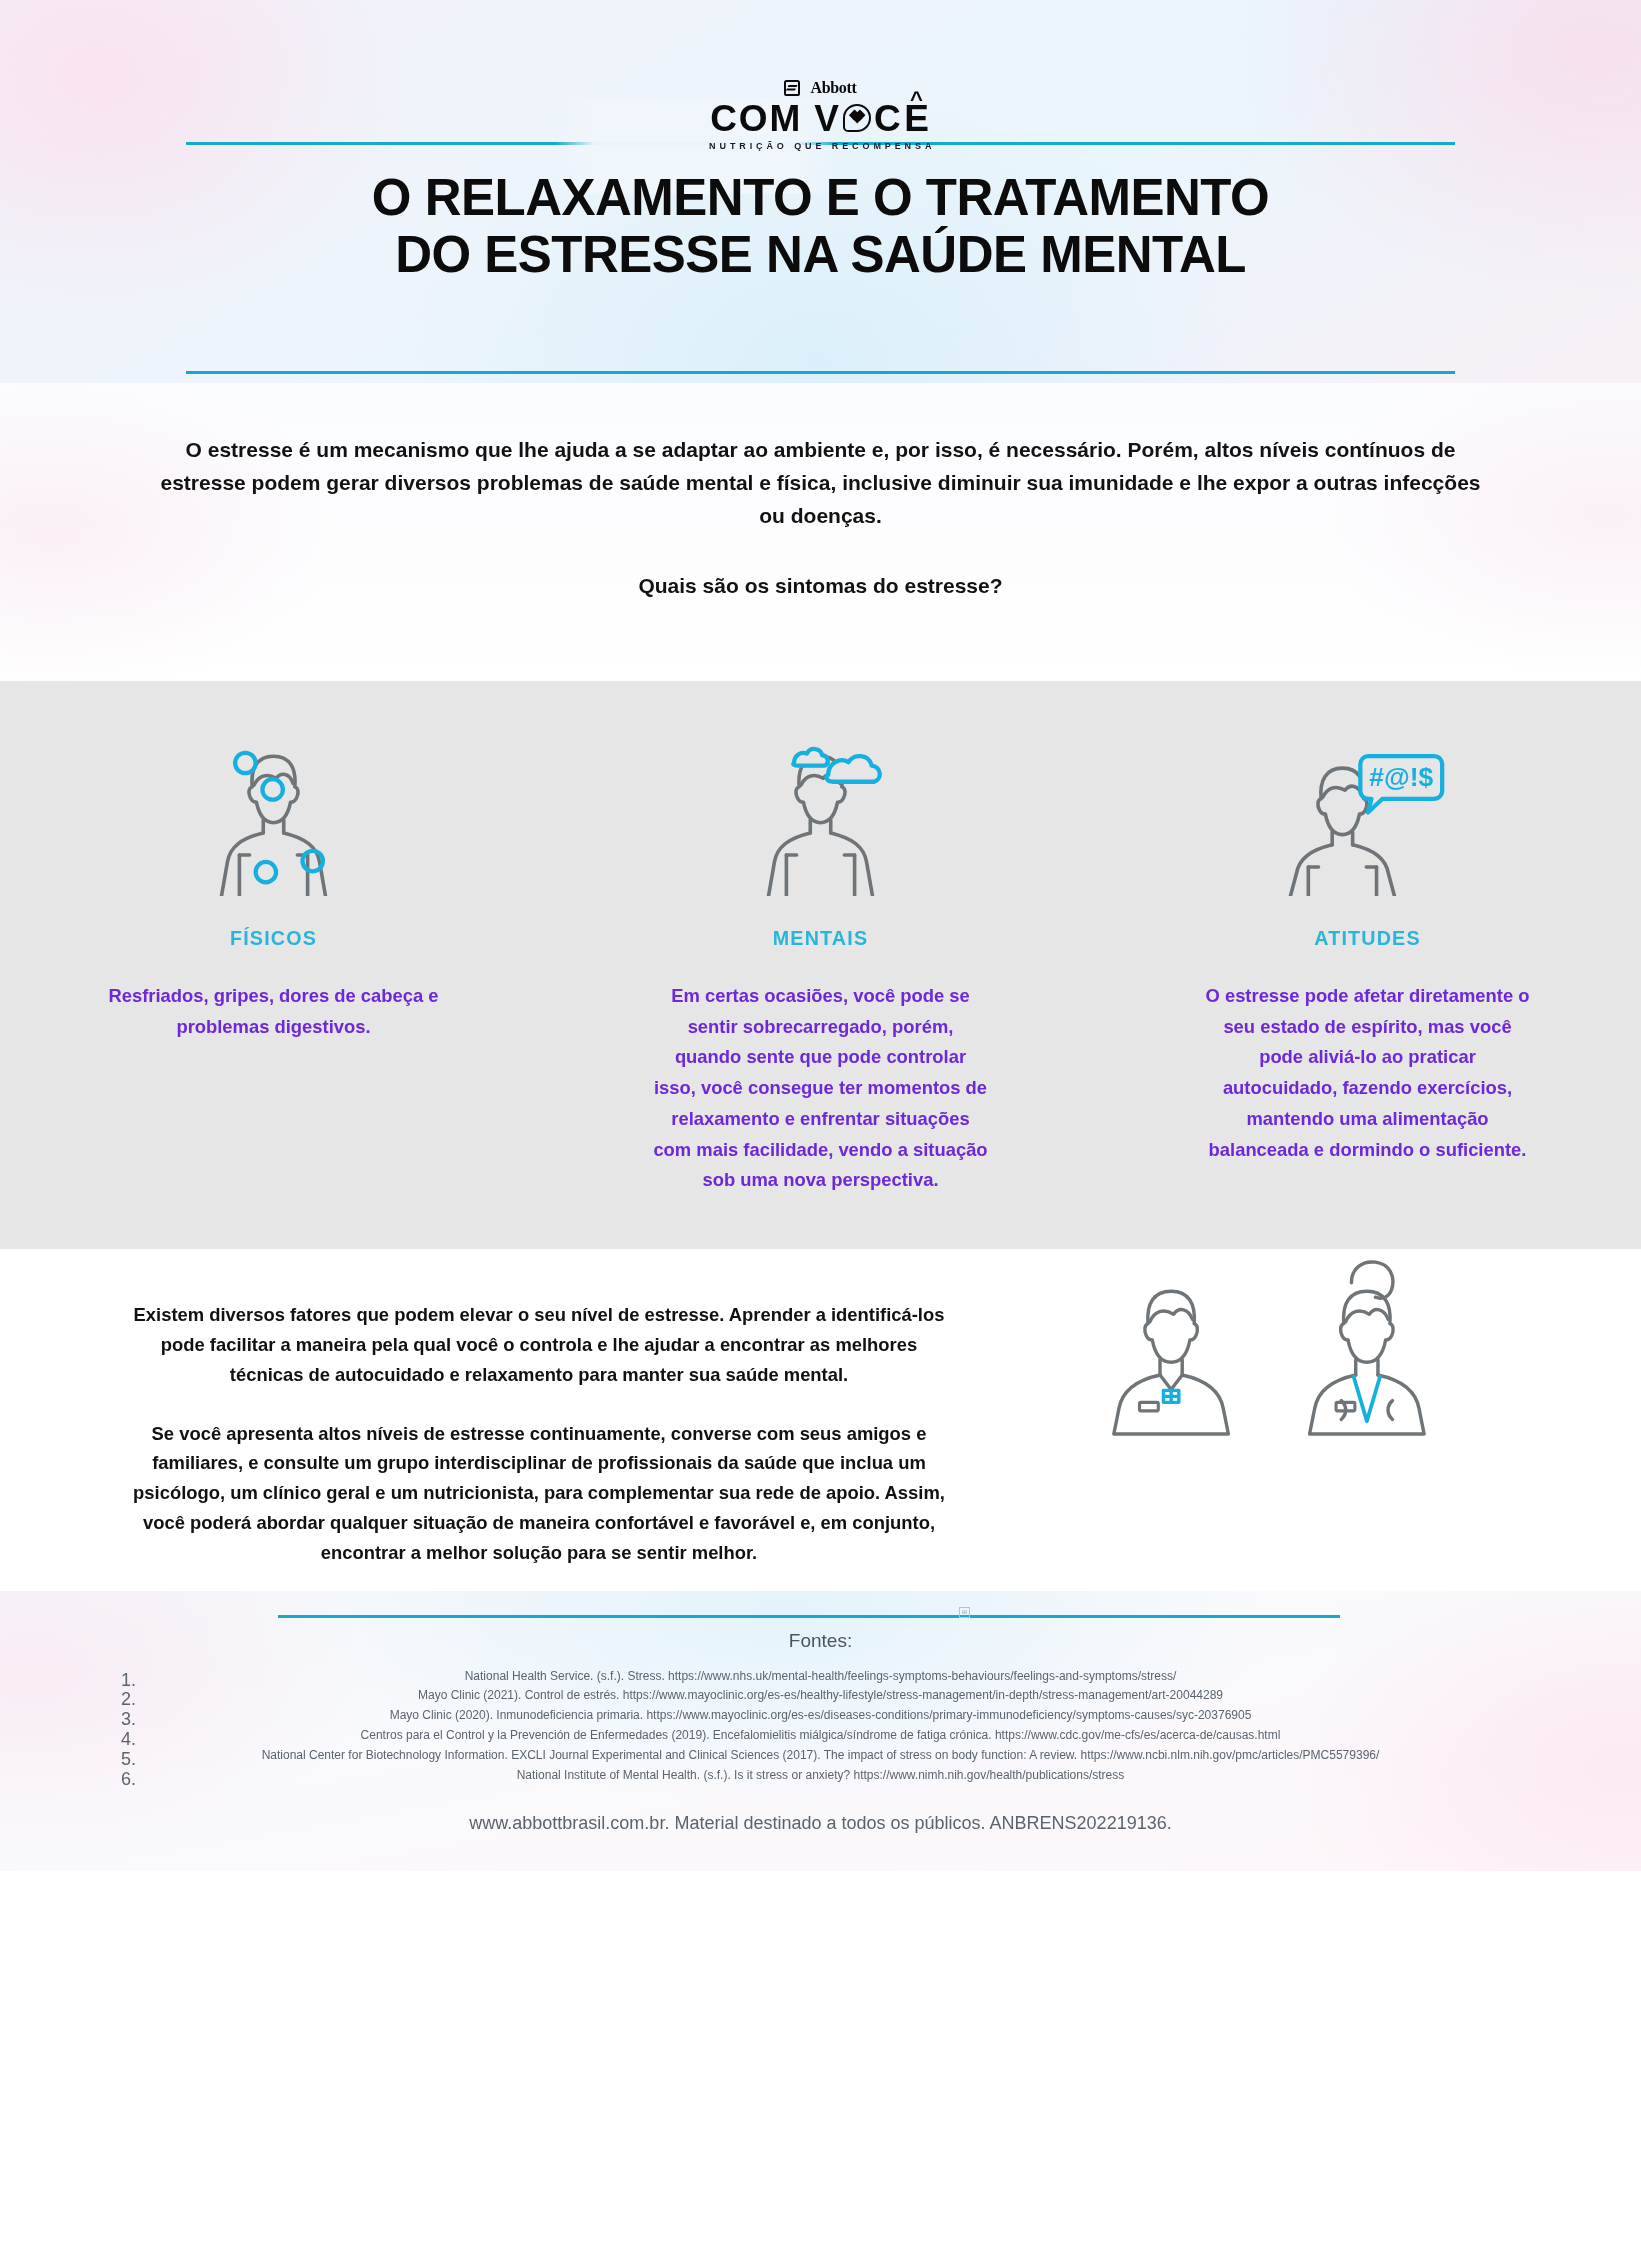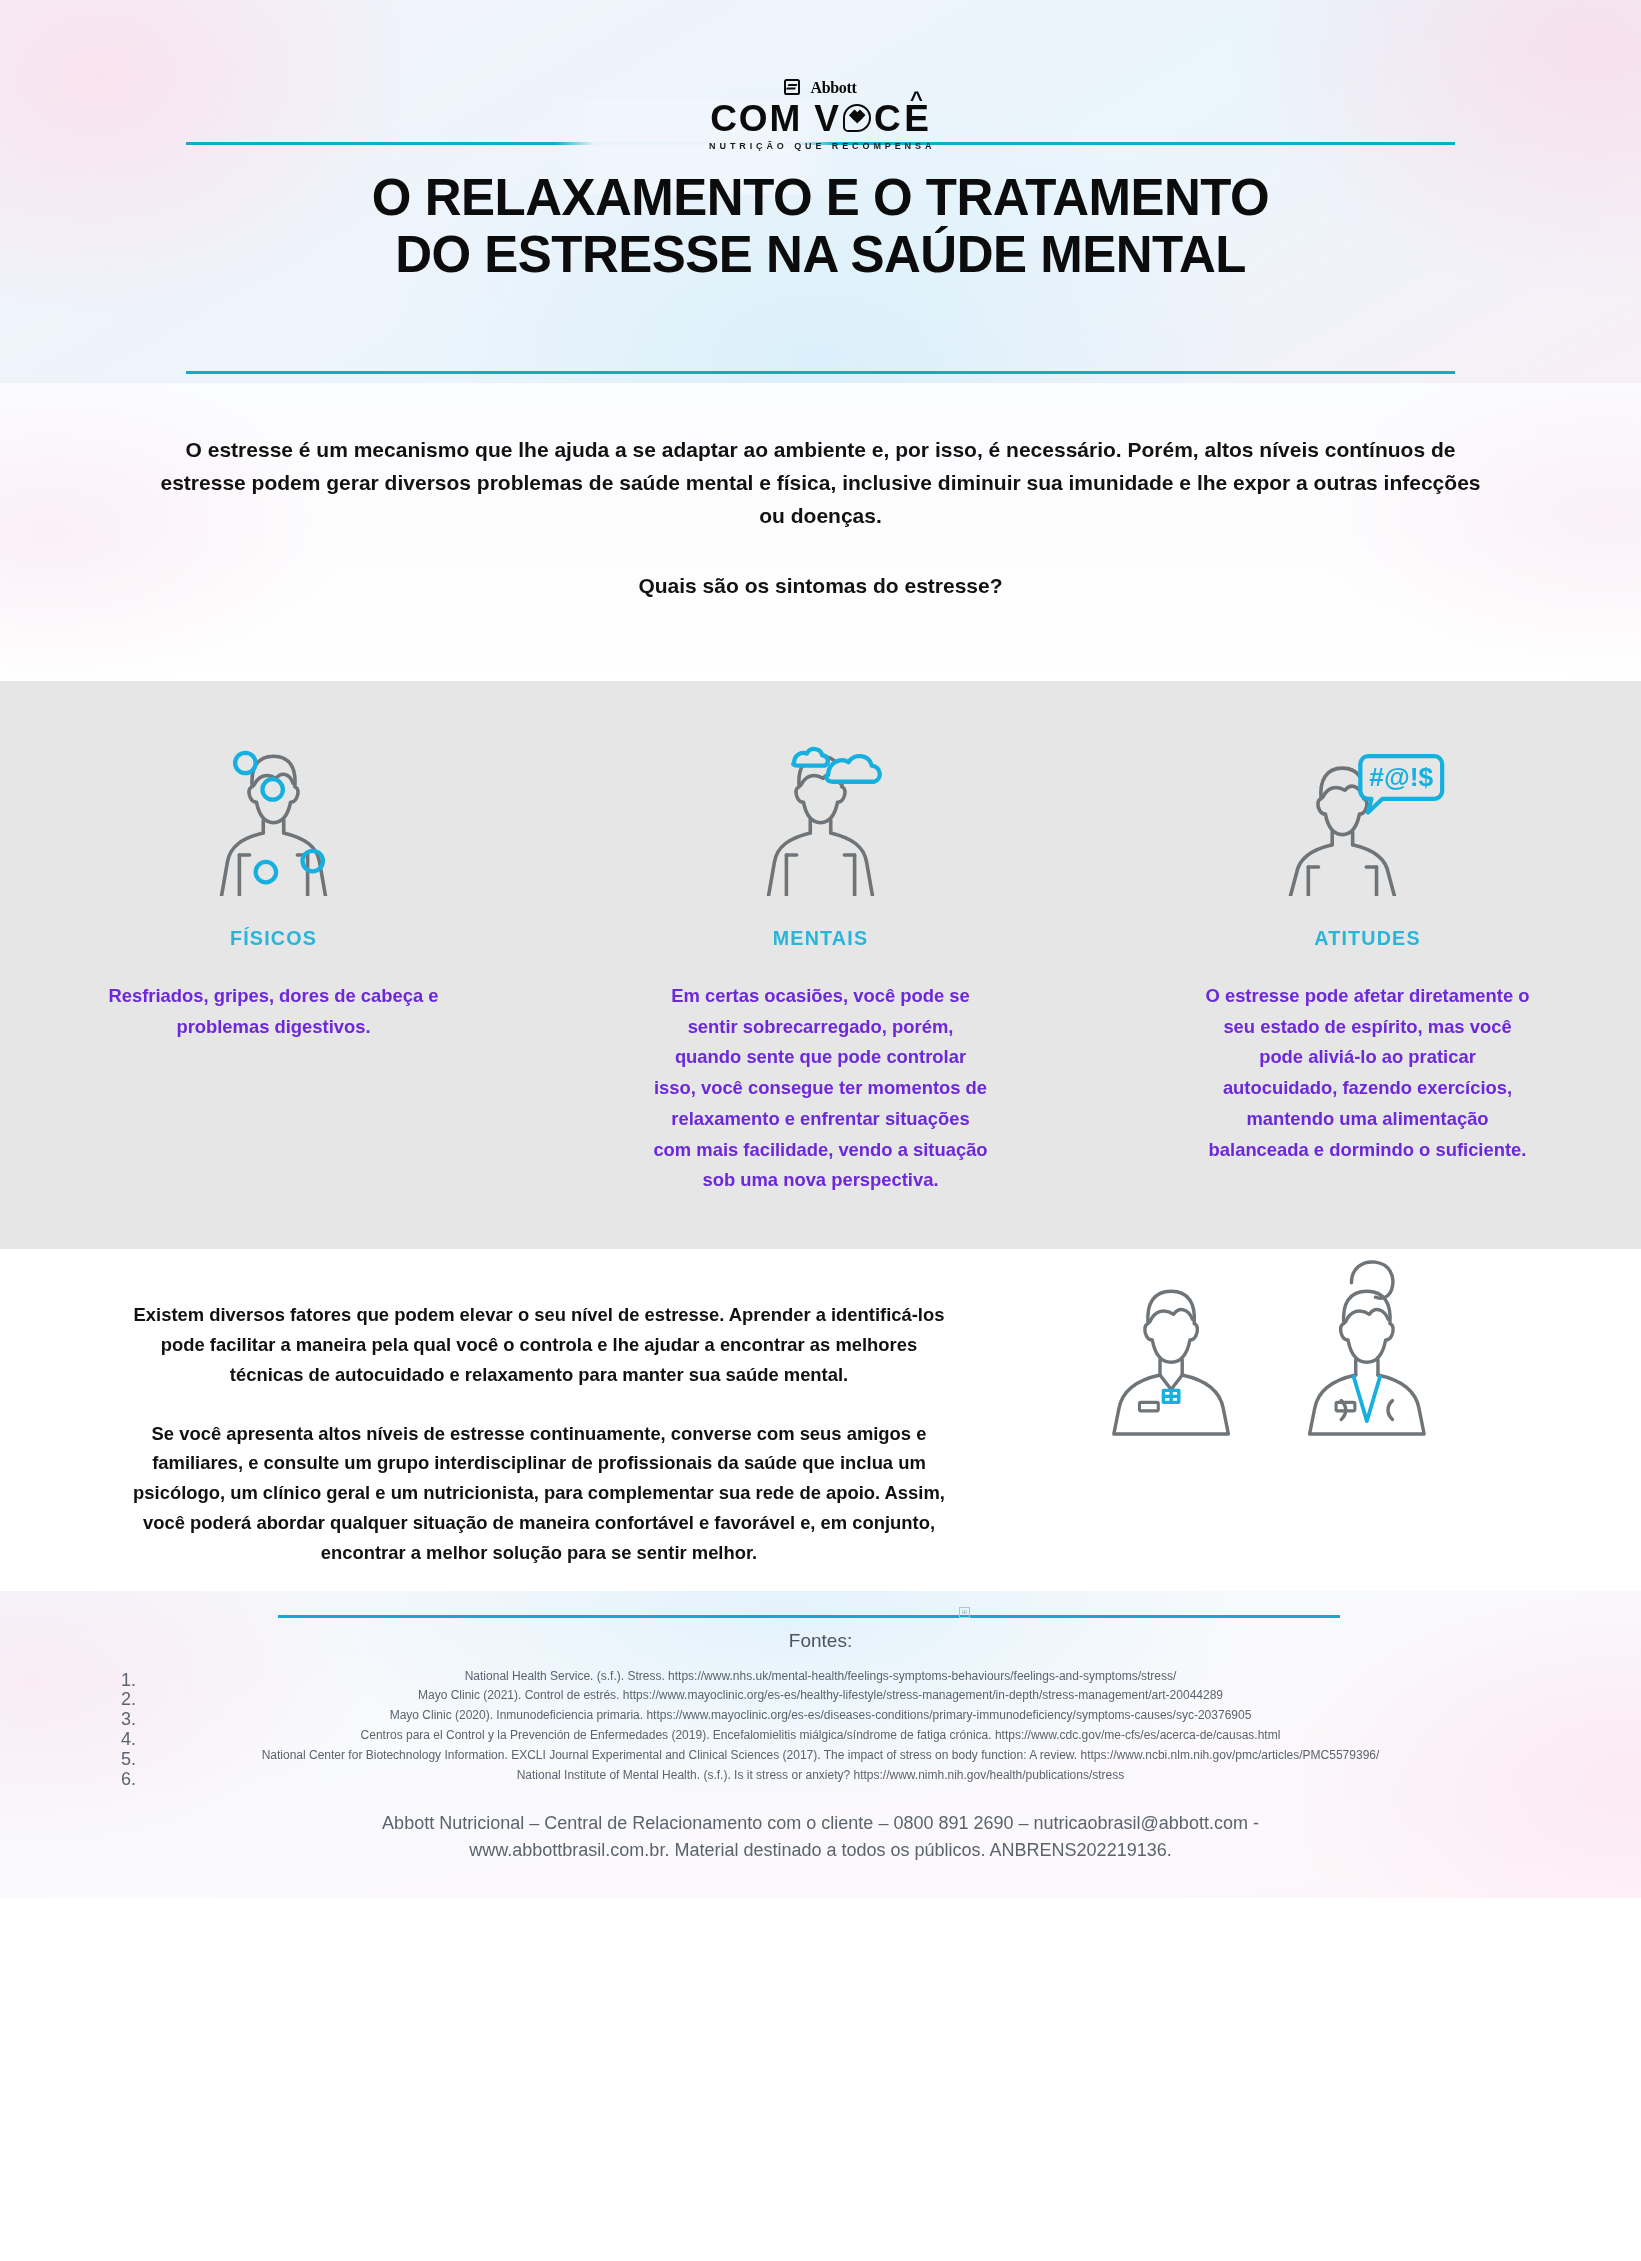--- a/index.html
+++ b/index.html
@@ -35,20 +35,21 @@
     position: absolute;
     top: 79px;
     left: 50%;
     transform: translateX(-50%);
     width: 256px;
     text-align: center;
     z-index: 4;
   }
   .abbott-mark {
     display: flex;
+    align-items: center;
     justify-content: center;
     gap: 10px;
     margin-bottom: 2.6px;
   }
   .abbott-glyph {
     width: 16px; height: 16px;
     border: 2.2px solid #0b0b0b;
     border-radius: 2.6px;
     position: relative;
   }
@@ -488,19 +489,18 @@
     <ol class="src-list">
       <li class="src-item">National Health Service. (s.f.). Stress. https://www.nhs.uk/mental-health/feelings-symptoms-behaviours/feelings-and-symptoms/stress/</li>
       <li class="src-item">Mayo Clinic (2021). Control de estrés. https://www.mayoclinic.org/es-es/healthy-lifestyle/stress-management/in-depth/stress-management/art-20044289</li>
       <li class="src-item">Mayo Clinic (2020). Inmunodeficiencia primaria. https://www.mayoclinic.org/es-es/diseases-conditions/primary-immunodeficiency/symptoms-causes/syc-20376905</li>
       <li class="src-item">Centros para el Control y la Prevención de Enfermedades (2019). Encefalomielitis miálgica/síndrome de fatiga crónica. https://www.cdc.gov/me-cfs/es/acerca-de/causas.html</li>
       <li class="src-item">National Center for Biotechnology Information. EXCLI Journal Experimental and Clinical Sciences (2017). The impact of stress on body function: A review. https://www.ncbi.nlm.nih.gov/pmc/articles/PMC5579396/</li>
       <li class="src-item">National Institute of Mental Health. (s.f.). Is it stress or anxiety? https://www.nimh.nih.gov/health/publications/stress</li>
     </ol>
 
     <div class="footer-contact">
-      <span class="line-break">Abbott Nutricional – Central de Relacionamento com o cliente – 0800 891 2690 – nutricaobrasil@abbott.com -</span>
       <span class="line-break">www.abbottbrasil.com.br. Material destinado a todos os públicos. ANBRENS202219136.</span>
     </div>
   </div>
 
 </div>
 
 
 </body></html>

